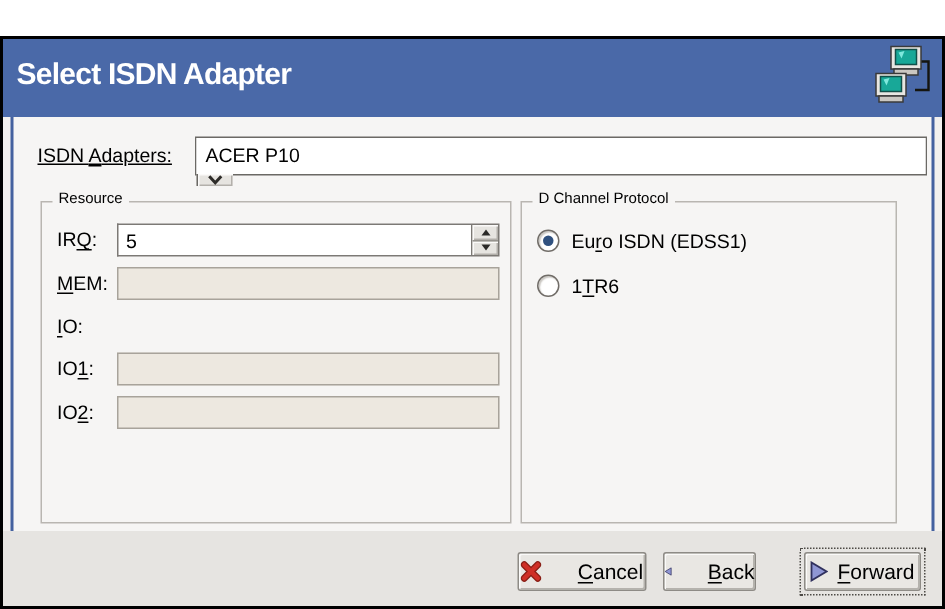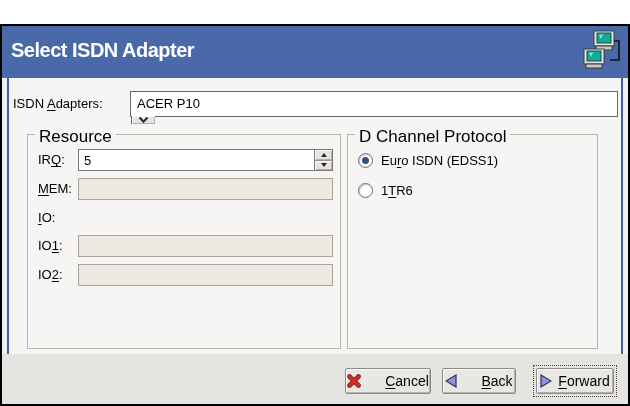--- a/index.html
+++ b/index.html
@@ -13,31 +13,31 @@
   .title { position:absolute; left:9px; top:13px; font-size:20px; font-weight:bold; color:#ffffff; letter-spacing:-0.5px; }
   .net-icon { position:absolute; right:5px; top:4px; }
 
   
   .panel { position:absolute; left:5px; right:5px; top:52px; height:300px;
            background:#f6f5f4; border:2px solid #44619f; border-top:none; }
 
   .mn { text-decoration:underline; text-underline-offset:2px; }
 
   
-  .adapter-label { position:absolute; left:4px; top:13px; height:26px; line-height:26px; }
+  .adapter-label { position:absolute; left:16px; top:13px; height:26px; line-height:26px;text-decoration:underline; }
   .combo { position:absolute; left:121px; top:13px; width:488px; height:26px; display:flex;
            border:1px solid #6b6965; background:#fff;flex-direction:column; }
   .combo-value { flex:1; line-height:24px; padding-left:6px; background:#fff; }
   .combo-btn { width:24px; background:#e6e4e0; border-left:1px solid #6b6965;
                box-shadow:inset 1px 1px 0 #fbfaf9, inset -1px -1px 0 #b3b0ab;
                display:flex; align-items:center; justify-content:center; cursor:default; }
 
   
   .group { position:absolute; border:1px solid #b9b6b1; }
-  .group-title { position:absolute; top:-8px; left:7px; background:#f6f5f4; padding:0 4px; font-size:17px; }
+  .group-title { position:absolute; top:-8px; left:7px; background:#f6f5f4; padding:0 4px; font-size:10px; }
   .group-resource { left:18px; top:56px; width:314px; height:215px; }
   .group-dchannel { left:338px; top:56px; width:251px; height:215px; }
 
   
   .res-label { position:absolute; left:10px; height:22px; line-height:22px; }
   .res-field { position:absolute; left:50px; width:255px; height:22px; }
   .field-input { width:100%; height:22px; border:1px solid #7c7975; background:#fff;
                  font:13px "Liberation Sans",sans-serif; padding:0 5px; }
   .field-input.disabled { background:#ede8e0; border:1px solid #a8a39b; }
   .spin-wrap { display:flex; height:22px; }
@@ -56,21 +56,21 @@
   .radio.checked::after { content:""; position:absolute; left:3px; top:3px; width:7px; height:7px;
            border-radius:50%; background:#30517f; }
 
   
   .footer { position:absolute; left:0; right:0; bottom:0; height:50px; background:#e6e4e1; }
   .btn { position:absolute; top:14px; height:26px; display:flex; align-items:center; justify-content:center;
          gap:24px; background:#e9e7e3; border:1px solid #8e8b86; border-radius:2px;
          box-shadow:inset 1px 1px 0 #fbfaf9, inset -1px -1px 0 #b5b2ad;
          font-size:14px; cursor:default; }
   .btn-cancel { left:343px; width:86px; }
-  .btn-back { left:440px; width:74px; }
+  .btn-back { left:440px; width:62px; }
   .default-ring { position:absolute; left:531px; top:11px; border:1px dotted #4d4a46; padding:2px; }
   .btn-forward { position:static; width:78px; height:26px; display:flex; align-items:center; justify-content:center;
          gap:6px; background:#e9e7e3; border:1px solid #8e8b86; border-radius:2px;
          box-shadow:inset 1px 1px 0 #fbfaf9, inset -1px -1px 0 #b5b2ad; font-size:14px; cursor:default; }
 </style>
 </head>
 <body>
 
 <div class="window">
 

